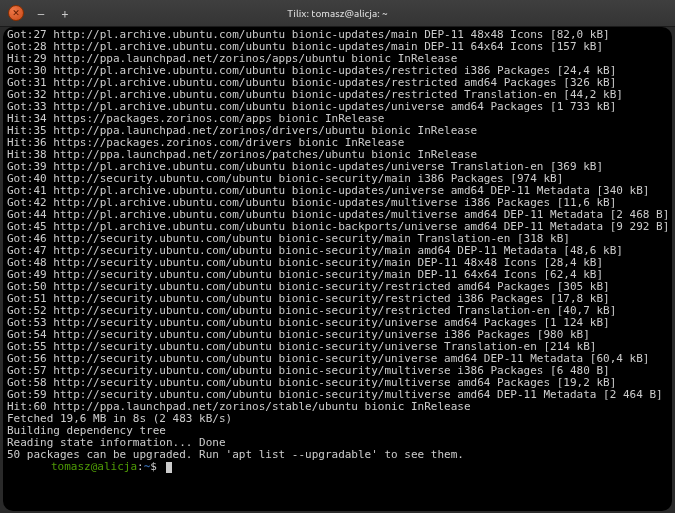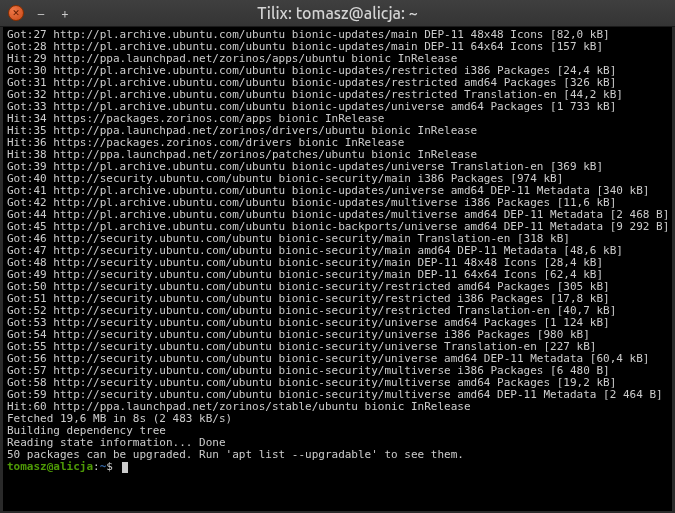--- a/index.html
+++ b/index.html
@@ -50,40 +50,41 @@
     font-size: 13px;
     line-height: 1;
     cursor: pointer;
   }
   .title-text {
     position: absolute;
     left: 0;
     right: 0;
     text-align: center;
     color: #d4d4d4;
-    font-size: 16px;
+    font-size: 10px;
     pointer-events: none;
     font-weight: 500;
   }
   .terminal {
     background: #000;
     width: 669px;
     height: 484px;
     margin: 0 3px 3px 3px;
     box-sizing: border-box;
     padding: 2px 4px;
     overflow: hidden;
+    border-radius: 10px;
   }
   .line {
     color: #ccc;
     font-size: 11px;
     line-height: 12px;
     white-space: pre;
   }
-  .prompt-user { color: #4e9a06; font-weight: bold; }
+  .prompt-user { color: #4e9a06; font-weight: normal; margin-left: 44px; }
   .prompt-colon { color: #ccc; }
   .prompt-path { color: #3465a4; font-weight: bold; }
   .cursor {
     display: inline-block;
     width: 6px;
     height: 11px;
     background: #ccc;
     vertical-align: text-bottom;
     margin-left: 2px;
   }
@@ -120,21 +121,21 @@
     <div class="line">Got:45 http://pl.archive.ubuntu.com/ubuntu bionic-backports/universe amd64 DEP-11 Metadata [9 292 B]</div>
     <div class="line">Got:46 http://security.ubuntu.com/ubuntu bionic-security/main Translation-en [318 kB]</div>
     <div class="line">Got:47 http://security.ubuntu.com/ubuntu bionic-security/main amd64 DEP-11 Metadata [48,6 kB]</div>
     <div class="line">Got:48 http://security.ubuntu.com/ubuntu bionic-security/main DEP-11 48x48 Icons [28,4 kB]</div>
     <div class="line">Got:49 http://security.ubuntu.com/ubuntu bionic-security/main DEP-11 64x64 Icons [62,4 kB]</div>
     <div class="line">Got:50 http://security.ubuntu.com/ubuntu bionic-security/restricted amd64 Packages [305 kB]</div>
     <div class="line">Got:51 http://security.ubuntu.com/ubuntu bionic-security/restricted i386 Packages [17,8 kB]</div>
     <div class="line">Got:52 http://security.ubuntu.com/ubuntu bionic-security/restricted Translation-en [40,7 kB]</div>
     <div class="line">Got:53 http://security.ubuntu.com/ubuntu bionic-security/universe amd64 Packages [1 124 kB]</div>
     <div class="line">Got:54 http://security.ubuntu.com/ubuntu bionic-security/universe i386 Packages [980 kB]</div>
-    <div class="line">Got:55 http://security.ubuntu.com/ubuntu bionic-security/universe Translation-en [227 kB]</div>
+    <div class="line">Got:55 http://security.ubuntu.com/ubuntu bionic-security/universe Translation-en [214 kB]</div>
     <div class="line">Got:56 http://security.ubuntu.com/ubuntu bionic-security/universe amd64 DEP-11 Metadata [60,4 kB]</div>
     <div class="line">Got:57 http://security.ubuntu.com/ubuntu bionic-security/multiverse i386 Packages [6 480 B]</div>
     <div class="line">Got:58 http://security.ubuntu.com/ubuntu bionic-security/multiverse amd64 Packages [19,2 kB]</div>
     <div class="line">Got:59 http://security.ubuntu.com/ubuntu bionic-security/multiverse amd64 DEP-11 Metadata [2 464 B]</div>
     <div class="line">Hit:60 http://ppa.launchpad.net/zorinos/stable/ubuntu bionic InRelease</div>
     <div class="line">Fetched 19,6 MB in 8s (2 483 kB/s)</div>
     <div class="line">Building dependency tree</div>
     <div class="line">Reading state information... Done</div>
     <div class="line">50 packages can be upgraded. Run 'apt list --upgradable' to see them.</div>
     <div class="line"><span class="prompt-user">tomasz@alicja</span><span class="prompt-colon">:</span><span class="prompt-path">~</span><span class="prompt-colon">$ </span><span class="cursor"></span></div>

